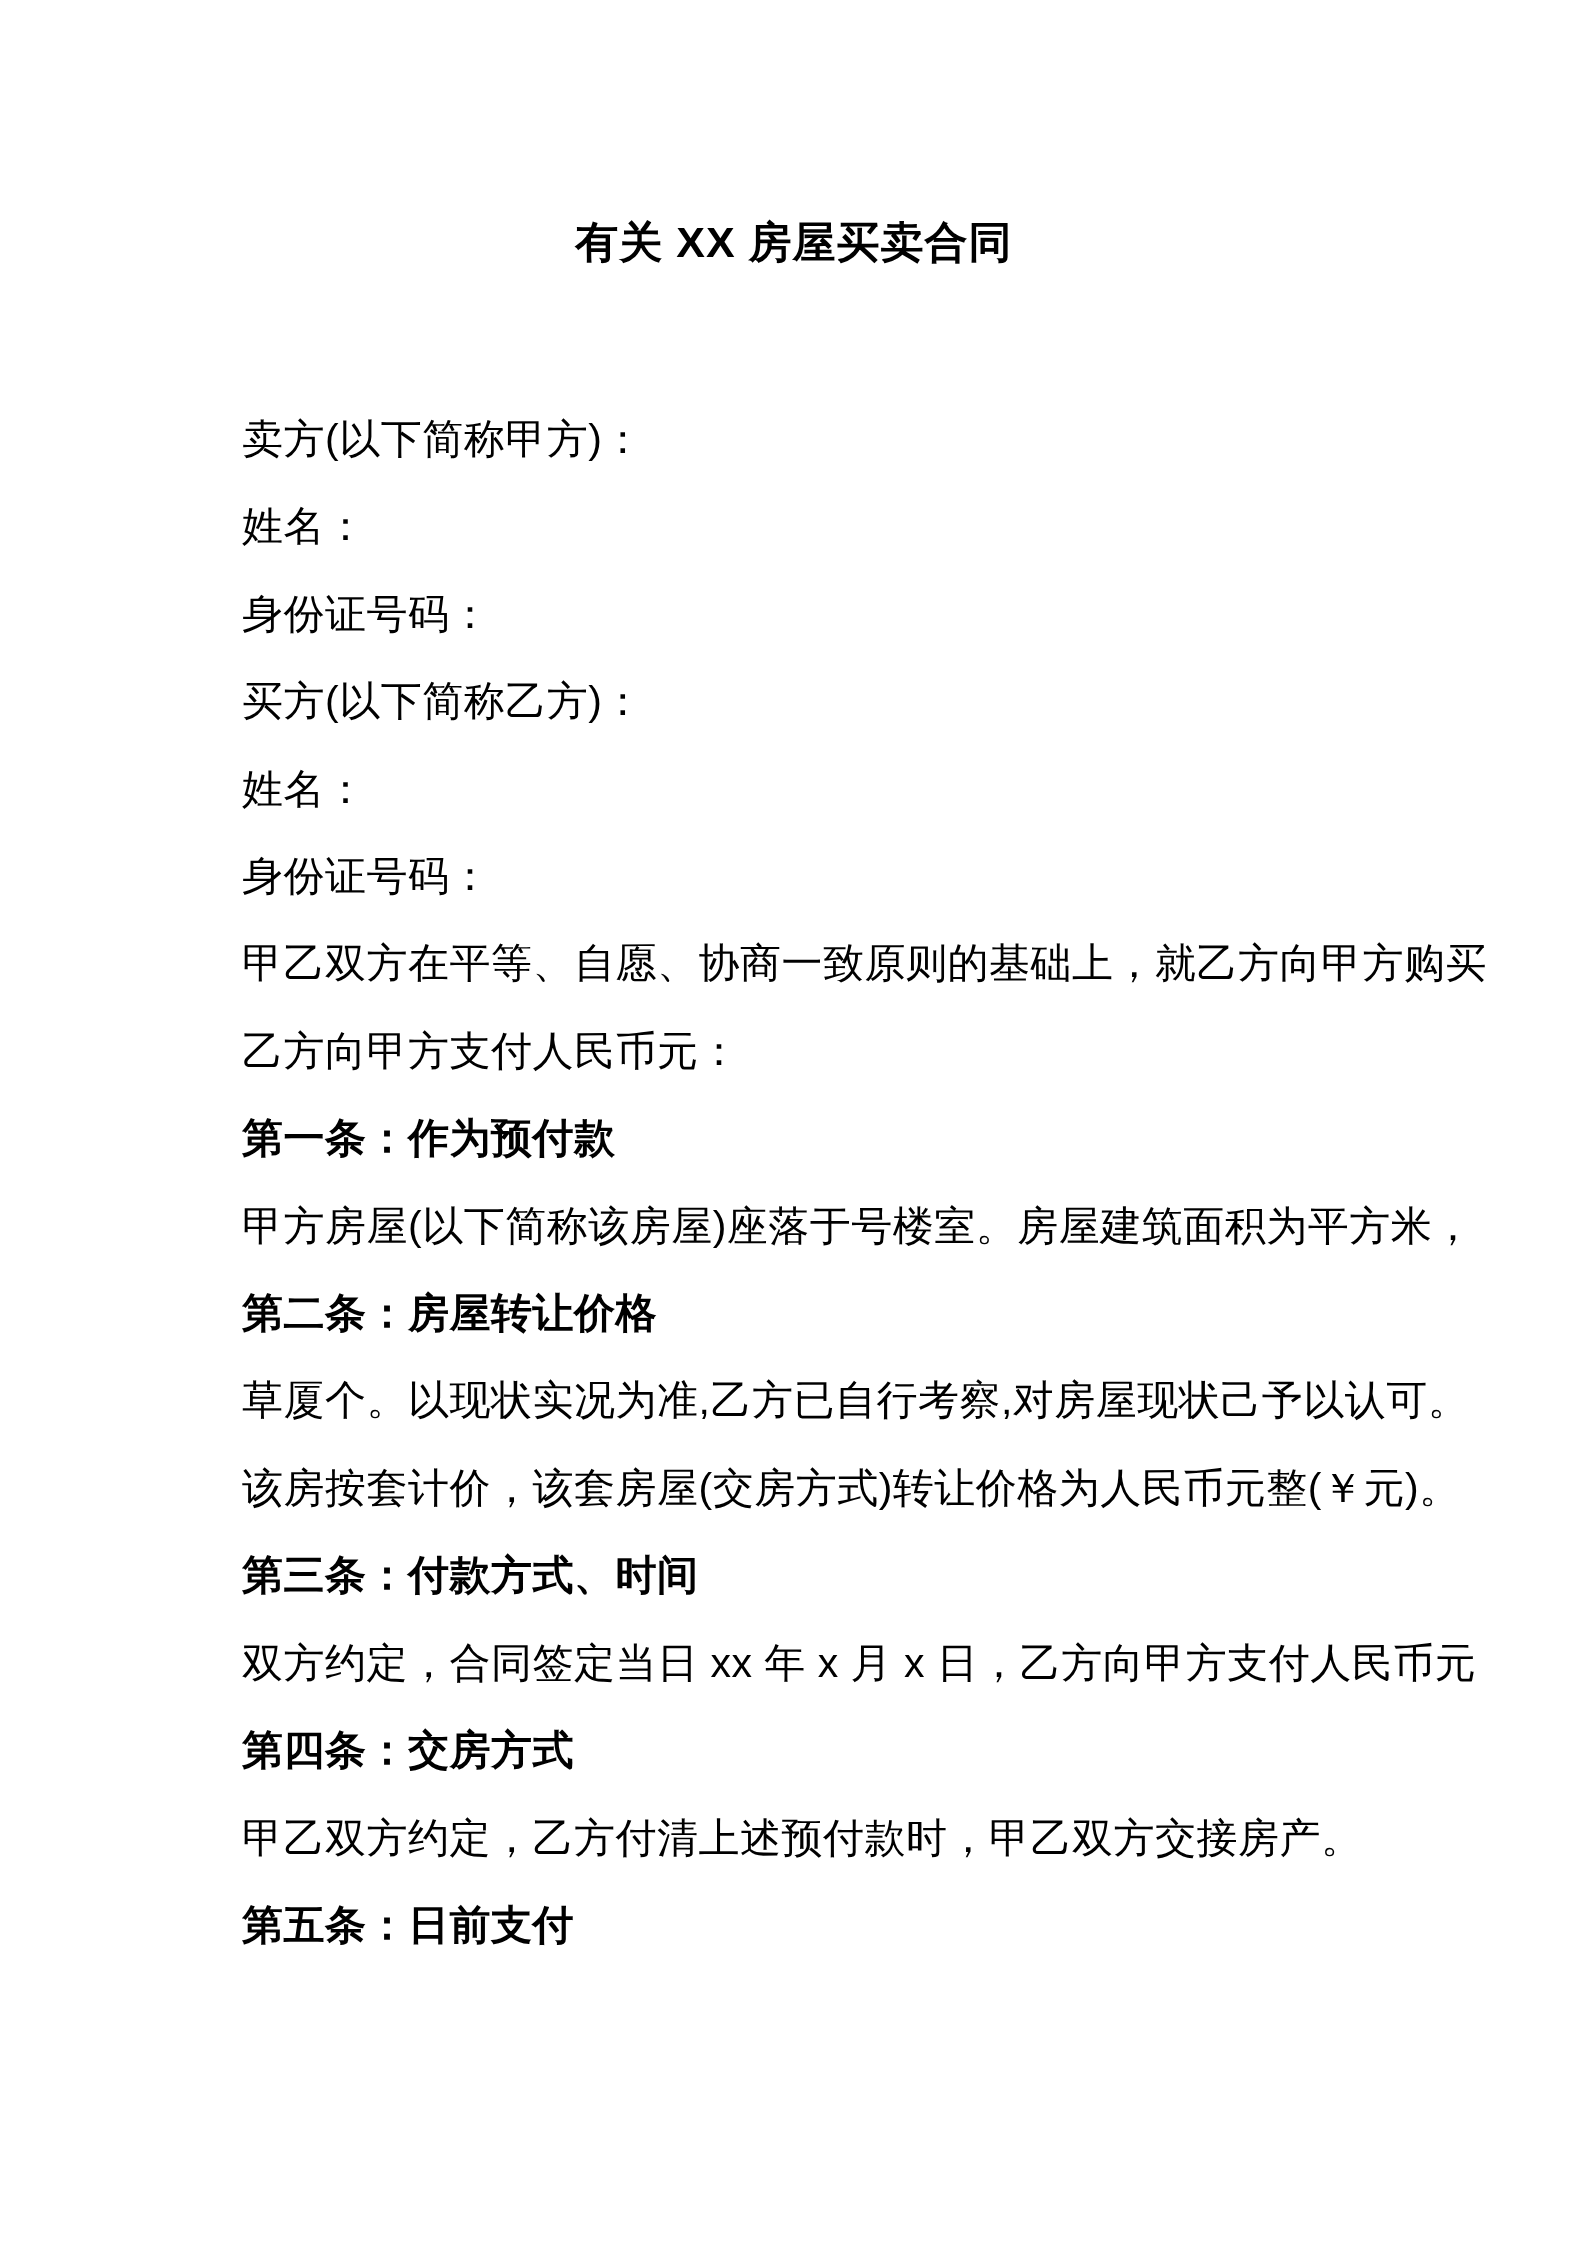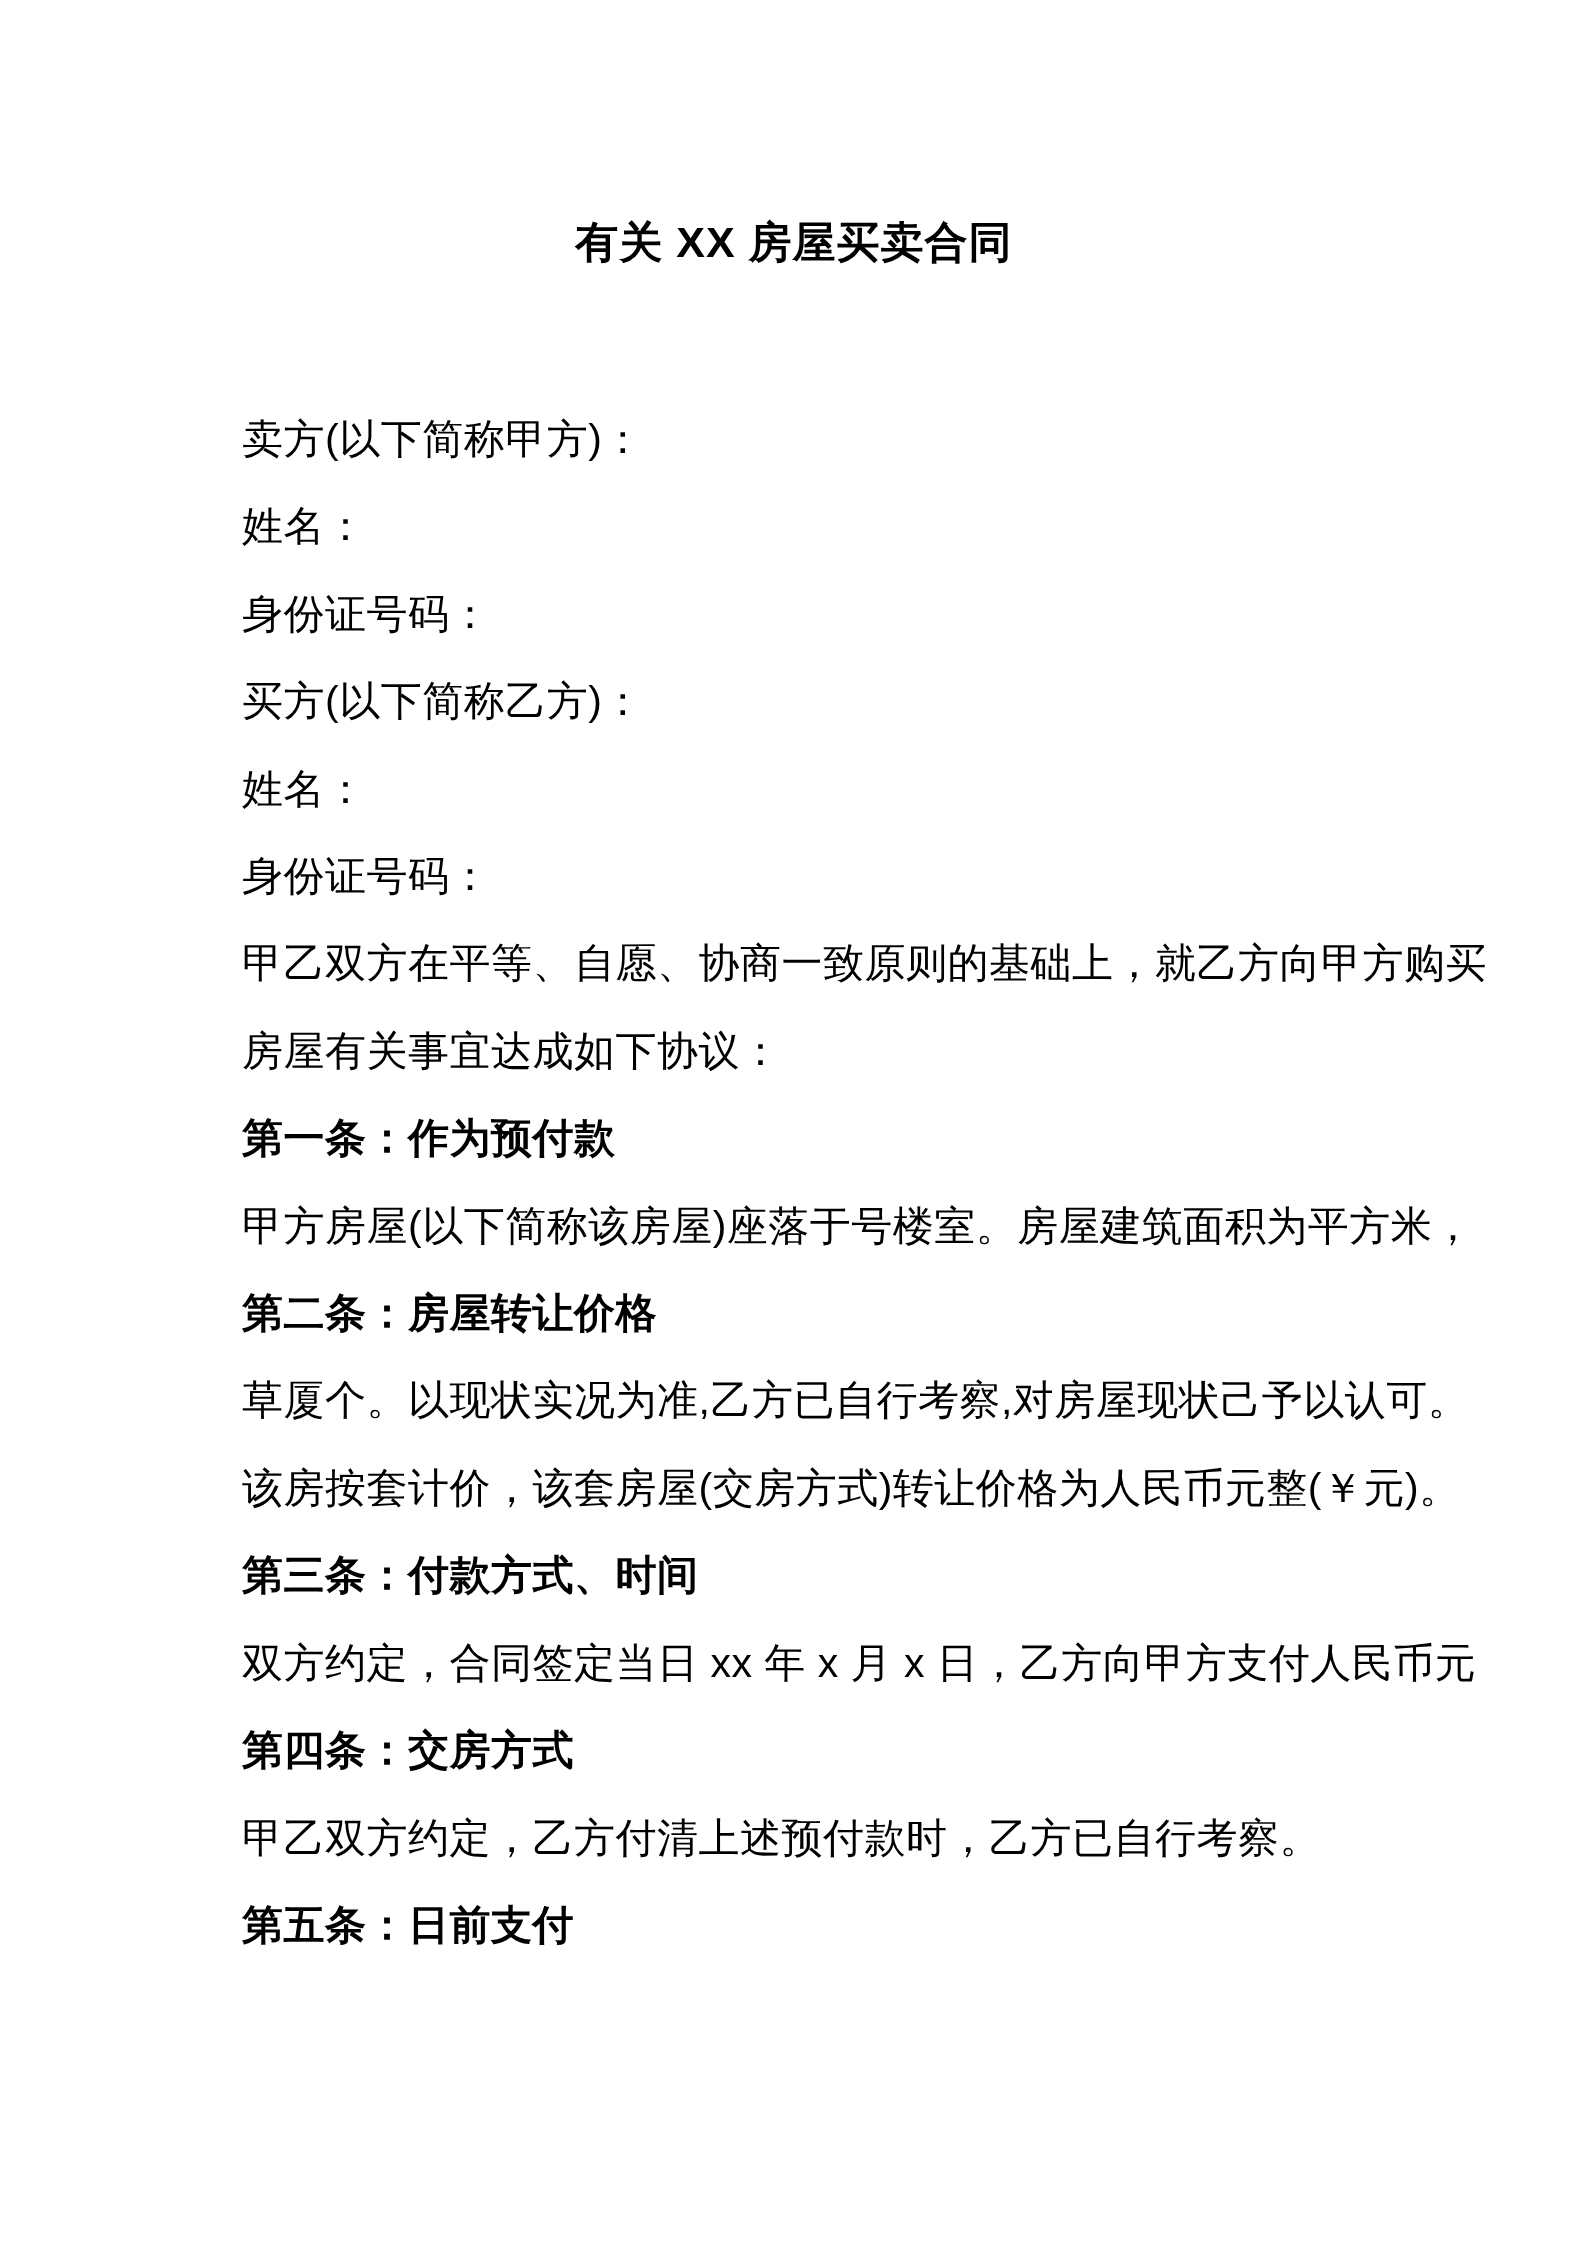--- a/index.html
+++ b/index.html
@@ -52,25 +52,25 @@
 <div class="doc">
   <h1 class="title">有关 XX 房屋买卖合同</h1>
   <div class="lines">
     <p class="line">卖方(以下简称甲方)：</p>
     <p class="line">姓名：</p>
     <p class="line">身份证号码：</p>
     <p class="line">买方(以下简称乙方)：</p>
     <p class="line">姓名：</p>
     <p class="line">身份证号码：</p>
     <p class="line">甲乙双方在平等、自愿、协商一致原则的基础上，就乙方向甲方购买</p>
-    <p class="line">房屋有关事宜达成如下协议：</p>
+    <p class="line">乙方向甲方支付人民币元：</p>
     <p class="line heading">第一条：作为预付款</p>
     <p class="line">甲方房屋(以下简称该房屋)座落于号楼室。房屋建筑面积为平方米，</p>
     <p class="line heading">第二条：房屋转让价格</p>
     <p class="line">草厦个。以现状实况为准,乙方已自行考察,对房屋现状己予以认可。</p>
     <p class="line">该房按套计价，该套房屋(交房方式)转让价格为人民币元整(￥元)。</p>
     <p class="line heading">第三条：付款方式、时间</p>
     <p class="line">双方约定，合同签定当日 xx 年 x 月 x 日，乙方向甲方支付人民币元</p>
     <p class="line heading">第四条：交房方式</p>
-    <p class="line">甲乙双方约定，乙方付清上述预付款时，乙方已自行考察。</p>
+    <p class="line">甲乙双方约定，乙方付清上述预付款时，甲乙双方交接房产。</p>
     <p class="line heading">第五条：日前支付</p>
   </div>
 </div>
 
 </body></html>

